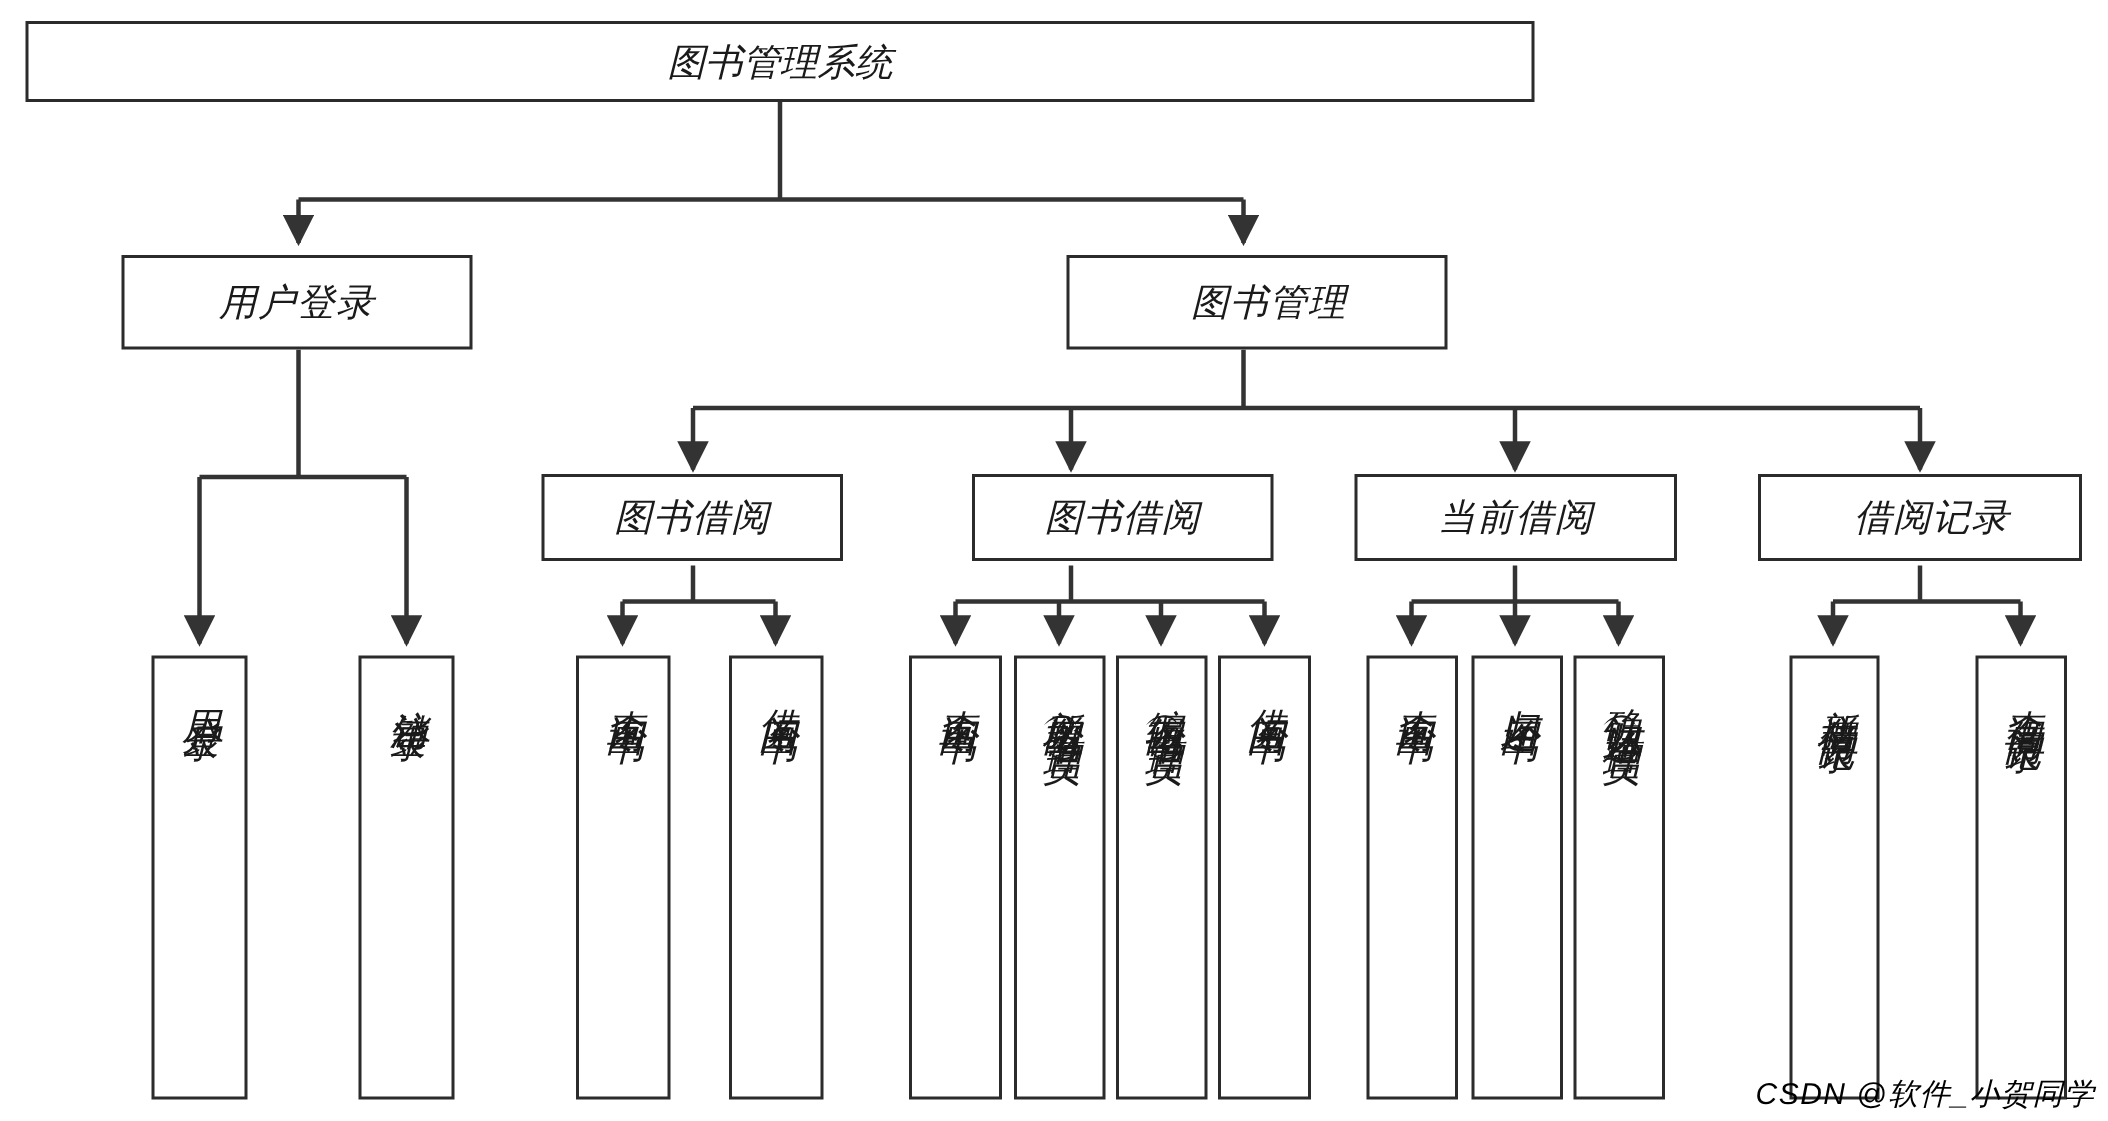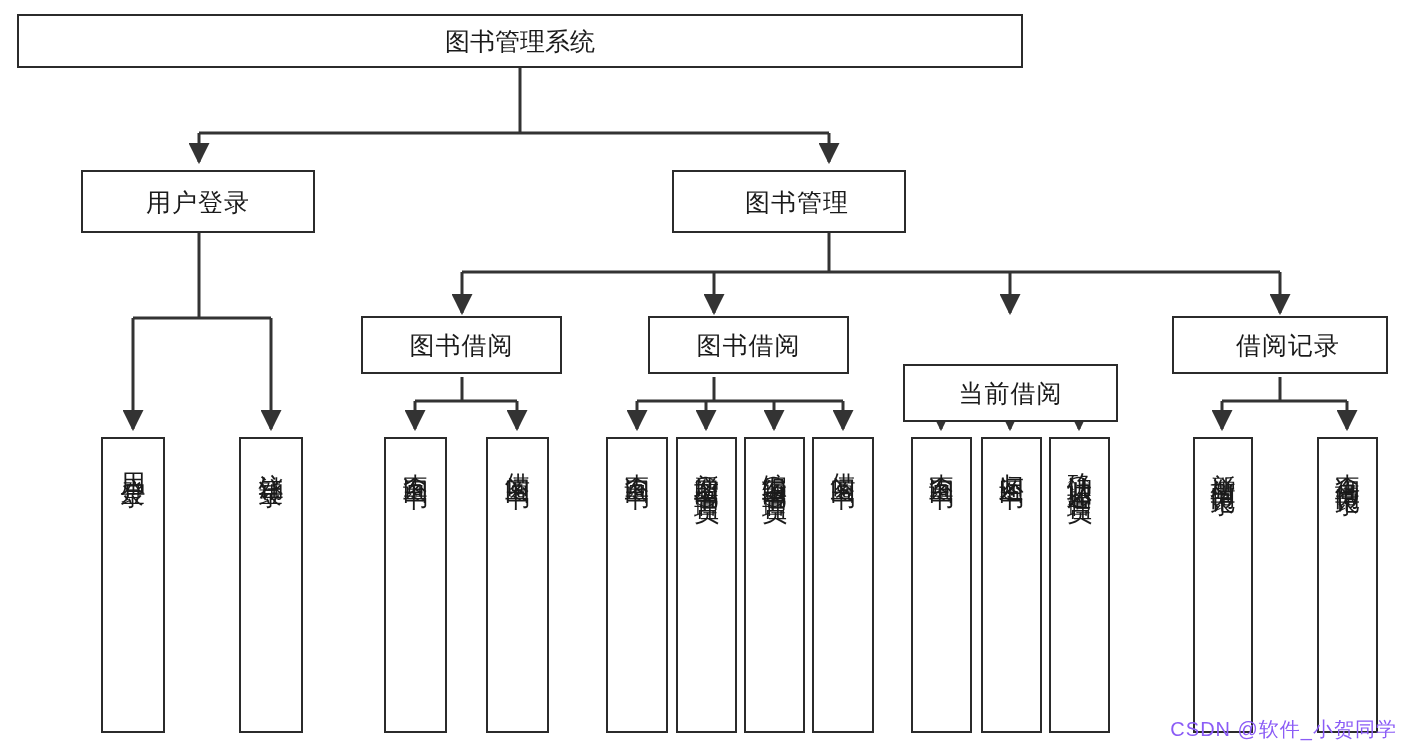--- a/index.html
+++ b/index.html
@@ -9,20 +9,21 @@
   }
   body {
     font-family: "Liberation Sans", "DejaVu Sans", sans-serif;
   }
   #canvas {
     position: relative;
     width: 1405px;
     height: 747px;
     background: #ffffff;
     overflow: hidden;
+    font-style: italic;
   }
   svg.connectors {
     position: absolute;
     left: 0;
     top: 0;
     width: 1405px;
     height: 747px;
     pointer-events: none;
   }
   .node {
@@ -55,21 +56,21 @@
     letter-spacing: 4px;
     line-height: 1;
     white-space: nowrap;
     display: block;
   }
   .watermark {
     position: absolute;
     right: 8px;
     bottom: 4px;
     font-size: 20px;
-    color: #8b5cf6;
+    color: #000000;
     letter-spacing: 1px;
     white-space: nowrap;
     margin-left: 27px;
   }
 </style>
 </head>
 <body>
 
 <div id="canvas">
 
@@ -123,31 +124,31 @@
     </g>
   </svg>
 
   <div class="node root" style="left:17px; top:14px; width:1006px; height:54px;">
     <span>图书管理系统</span>
   </div>
 
   <div class="node horiz" style="left:81px; top:170px; width:234px; height:63px;">
     <span>用户登录</span>
   </div>
-  <div class="node horiz" style="left:672px; top:170px; width:234px; height:63px;padding-left:16px;">
+  <div class="node horiz" style="left:711px; top:170px; width:254px; height:63px;padding-left:16px;">
     <span>图书管理</span>
   </div>
 
   <div class="node horiz" style="left:361px; top:316px; width:201px; height:58px;">
     <span>图书借阅</span>
   </div>
   <div class="node horiz" style="left:632px; top:316px; width:201px; height:58px;margin-left:16px;">
     <span>图书借阅</span>
   </div>
-  <div class="node horiz" style="left:903px; top:316px; width:215px; height:58px;margin-top:48px;">
+  <div class="node horiz" style="left:903px; top:316px; width:215px; height:58px;">
     <span>当前借阅</span>
   </div>
   <div class="node horiz" style="left:1172px; top:316px; width:216px; height:58px;padding-left:16px;">
     <span>借阅记录</span>
   </div>
 
   <div class="node vert" style="left:101px; top:437px; width:64px; height:296px;">
     <span class="vtext">用户登录</span>
   </div>
   <div class="node vert" style="left:239px; top:437px; width:64px; height:296px;">

